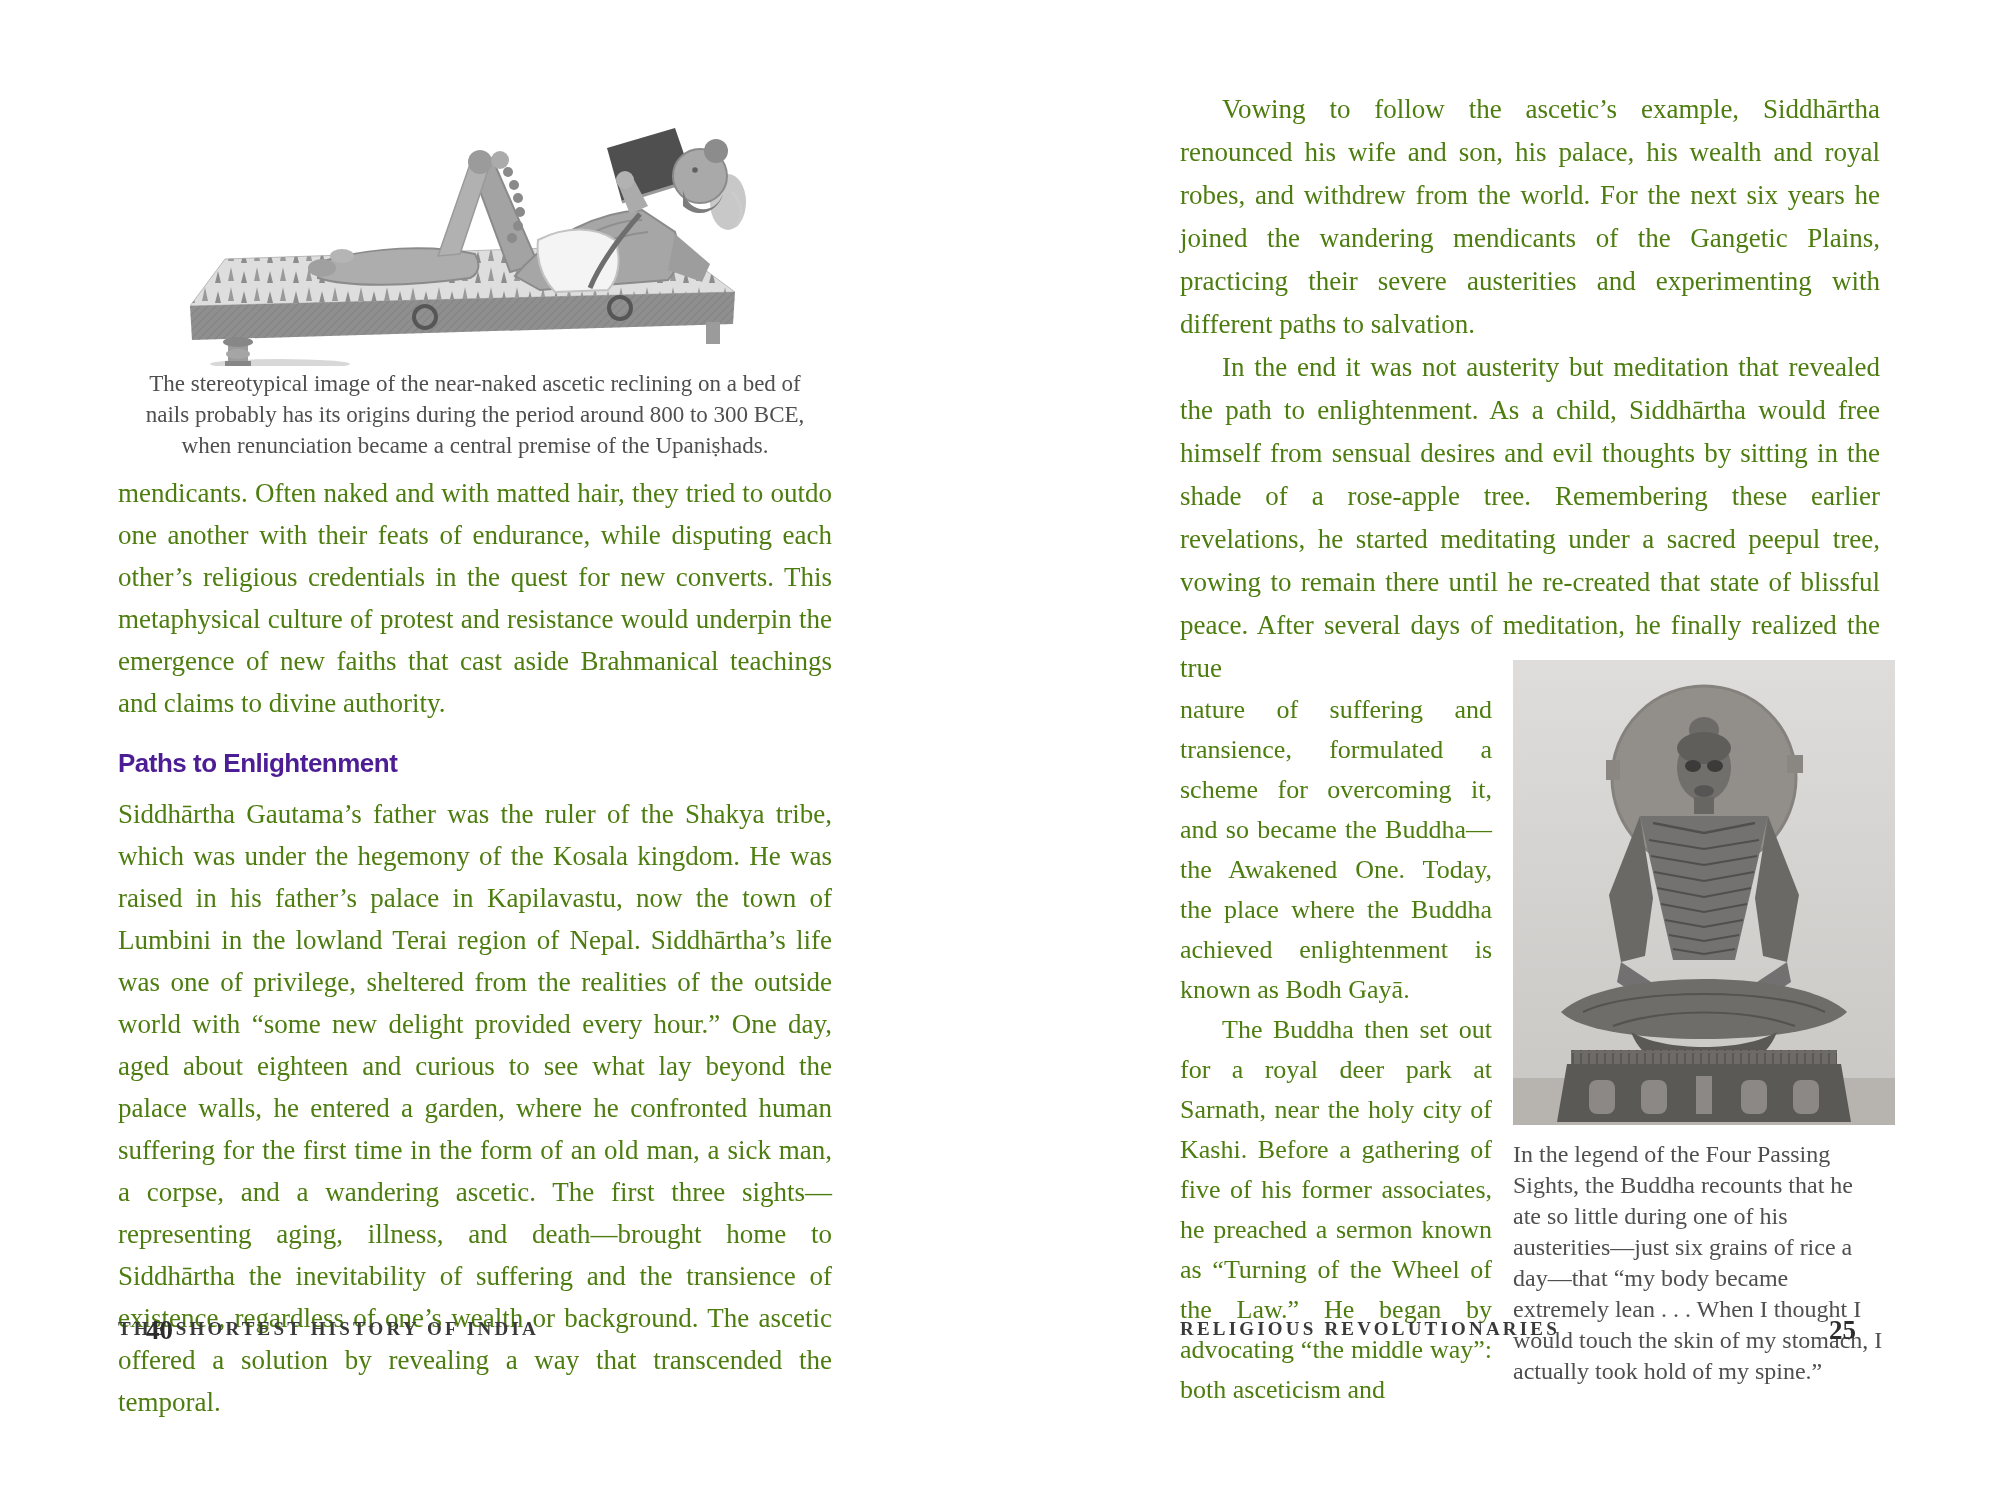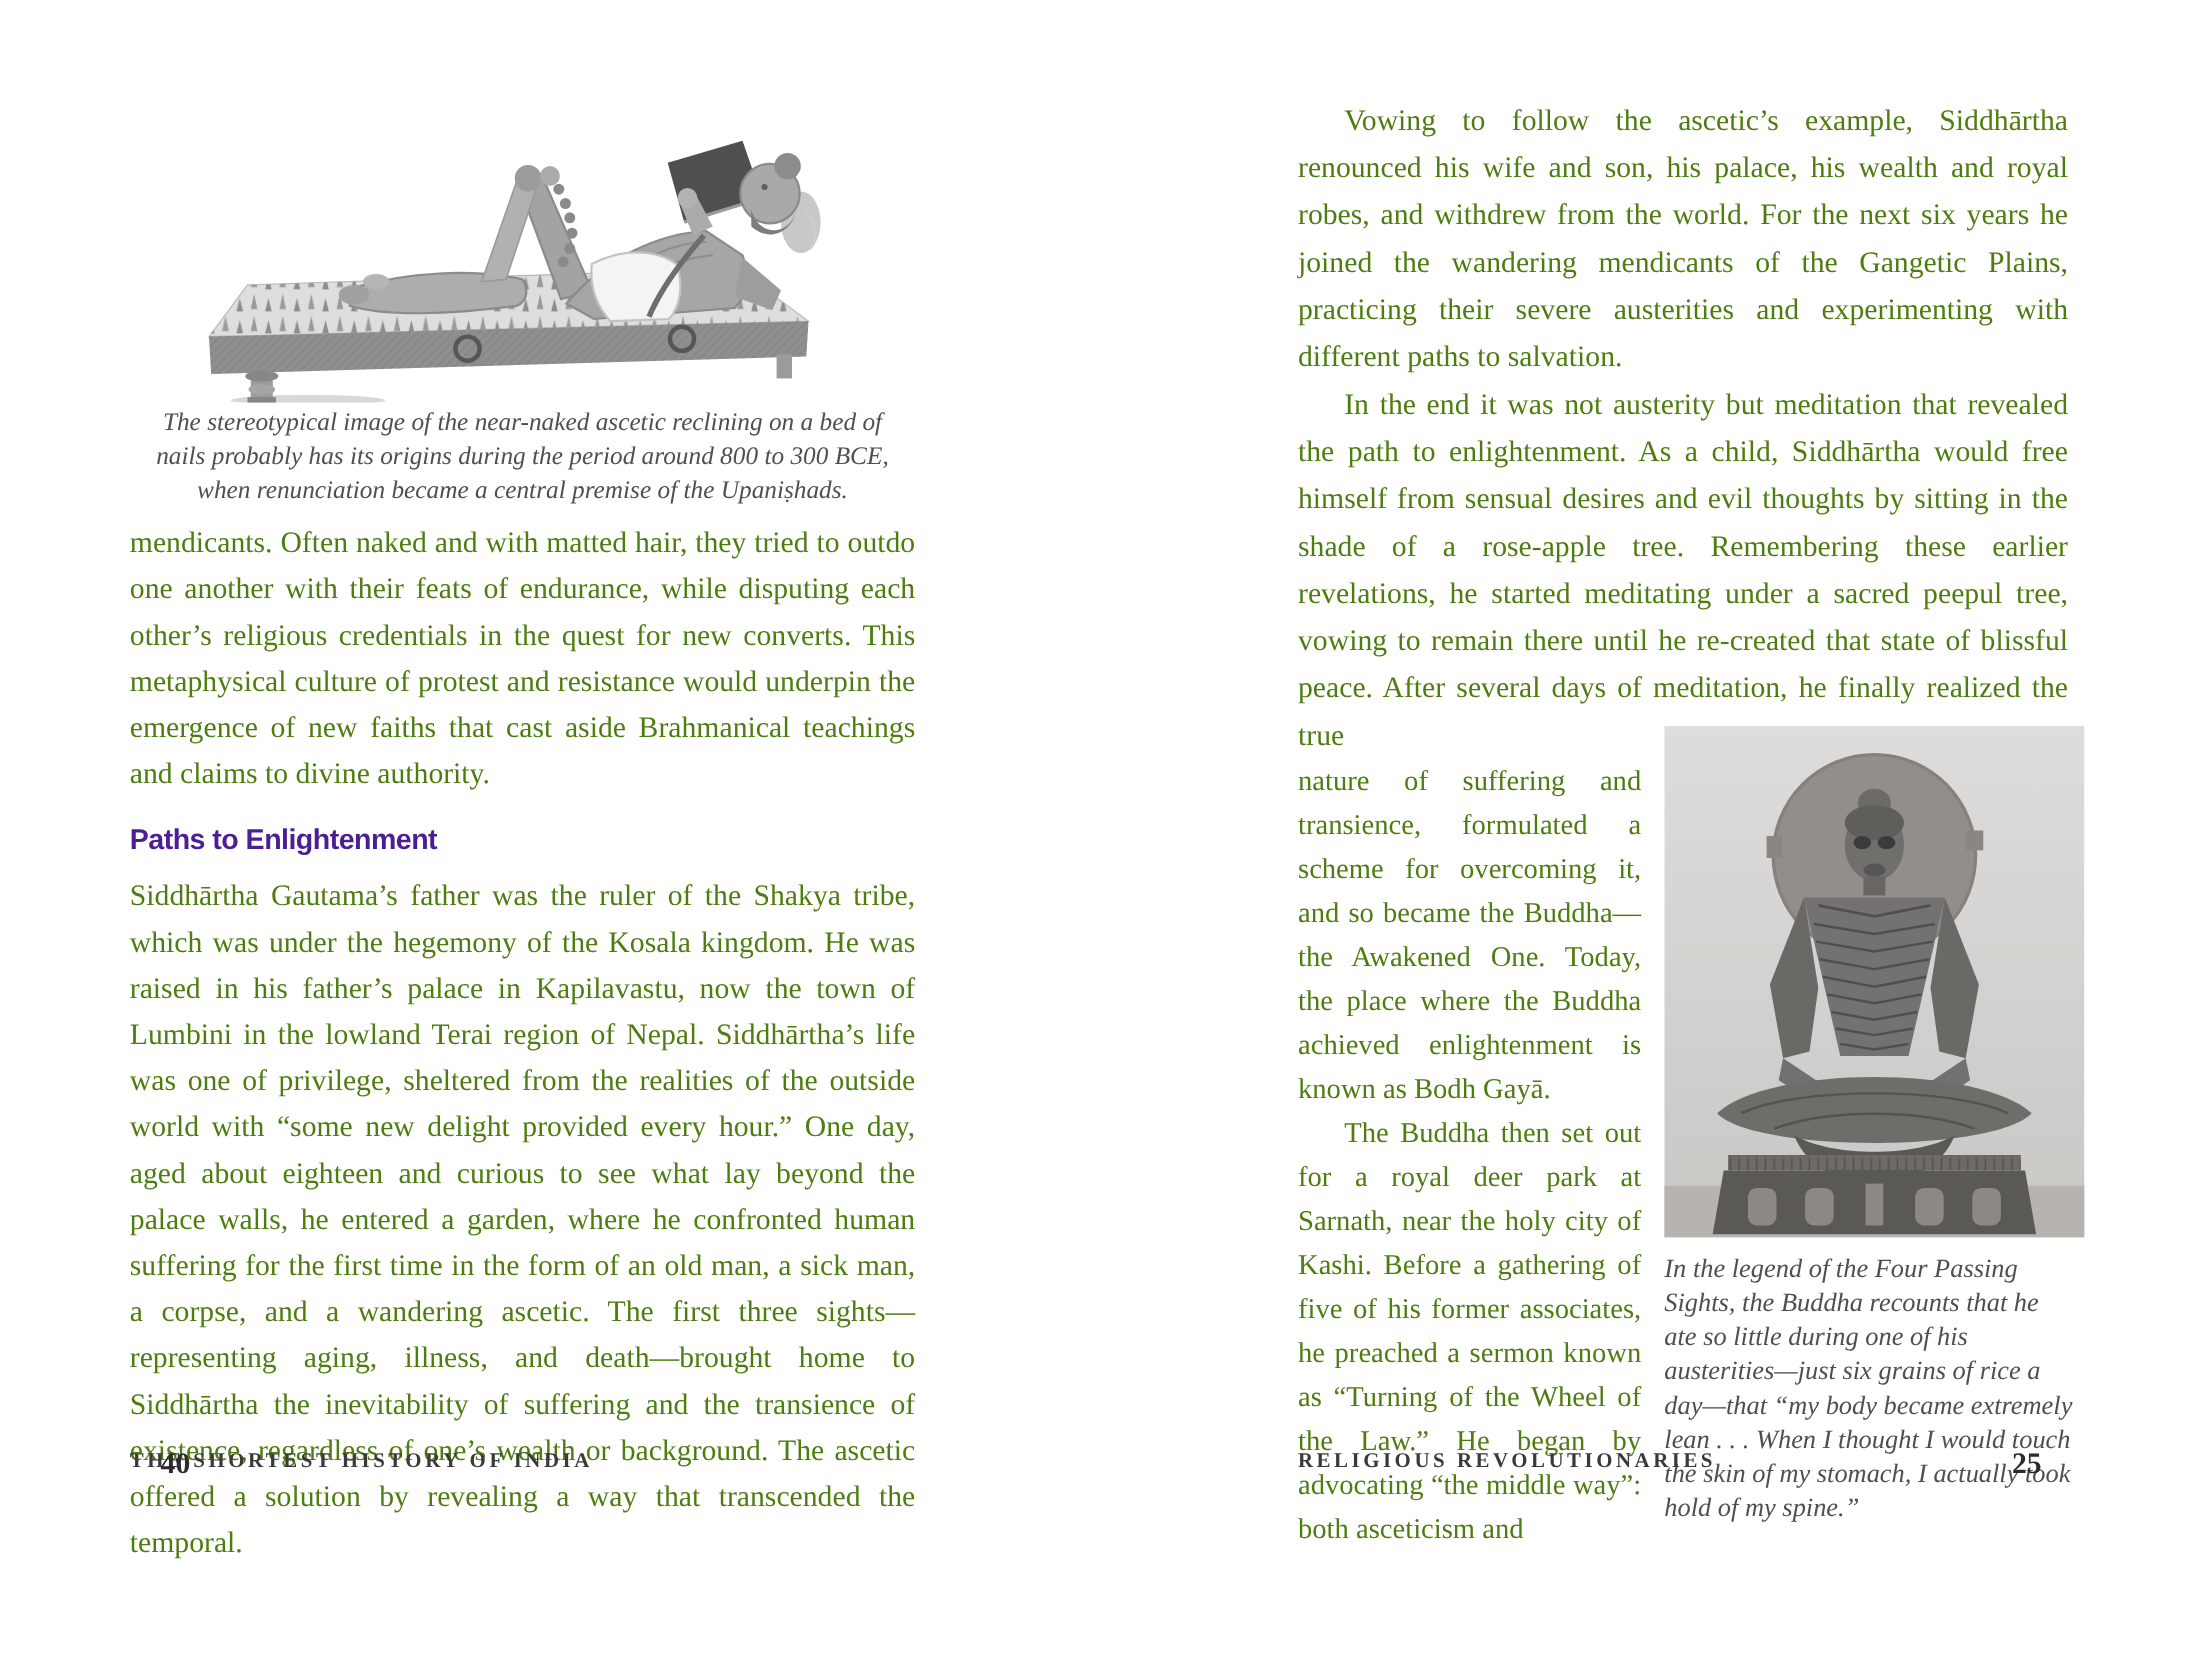--- a/index.html
+++ b/index.html
@@ -15,21 +15,20 @@
   .body-text{
     margin:0;
     font-size:27px;
     line-height:42px;
     text-align:justify;
     color:#4d7c0f;
   }
   .indent{text-indent:42px;}
   .last-justify{text-align-last:justify;}
   .caption{
-    font-style:italic;
     color:#4f4f4f;
   }
   .heading{
     margin:24px 0 14px 0;
     font-family:"Liberation Sans", sans-serif;
     font-weight:bold;
     font-size:26px;
     letter-spacing:-0.5px;
     color:#4c1d95;
   }

